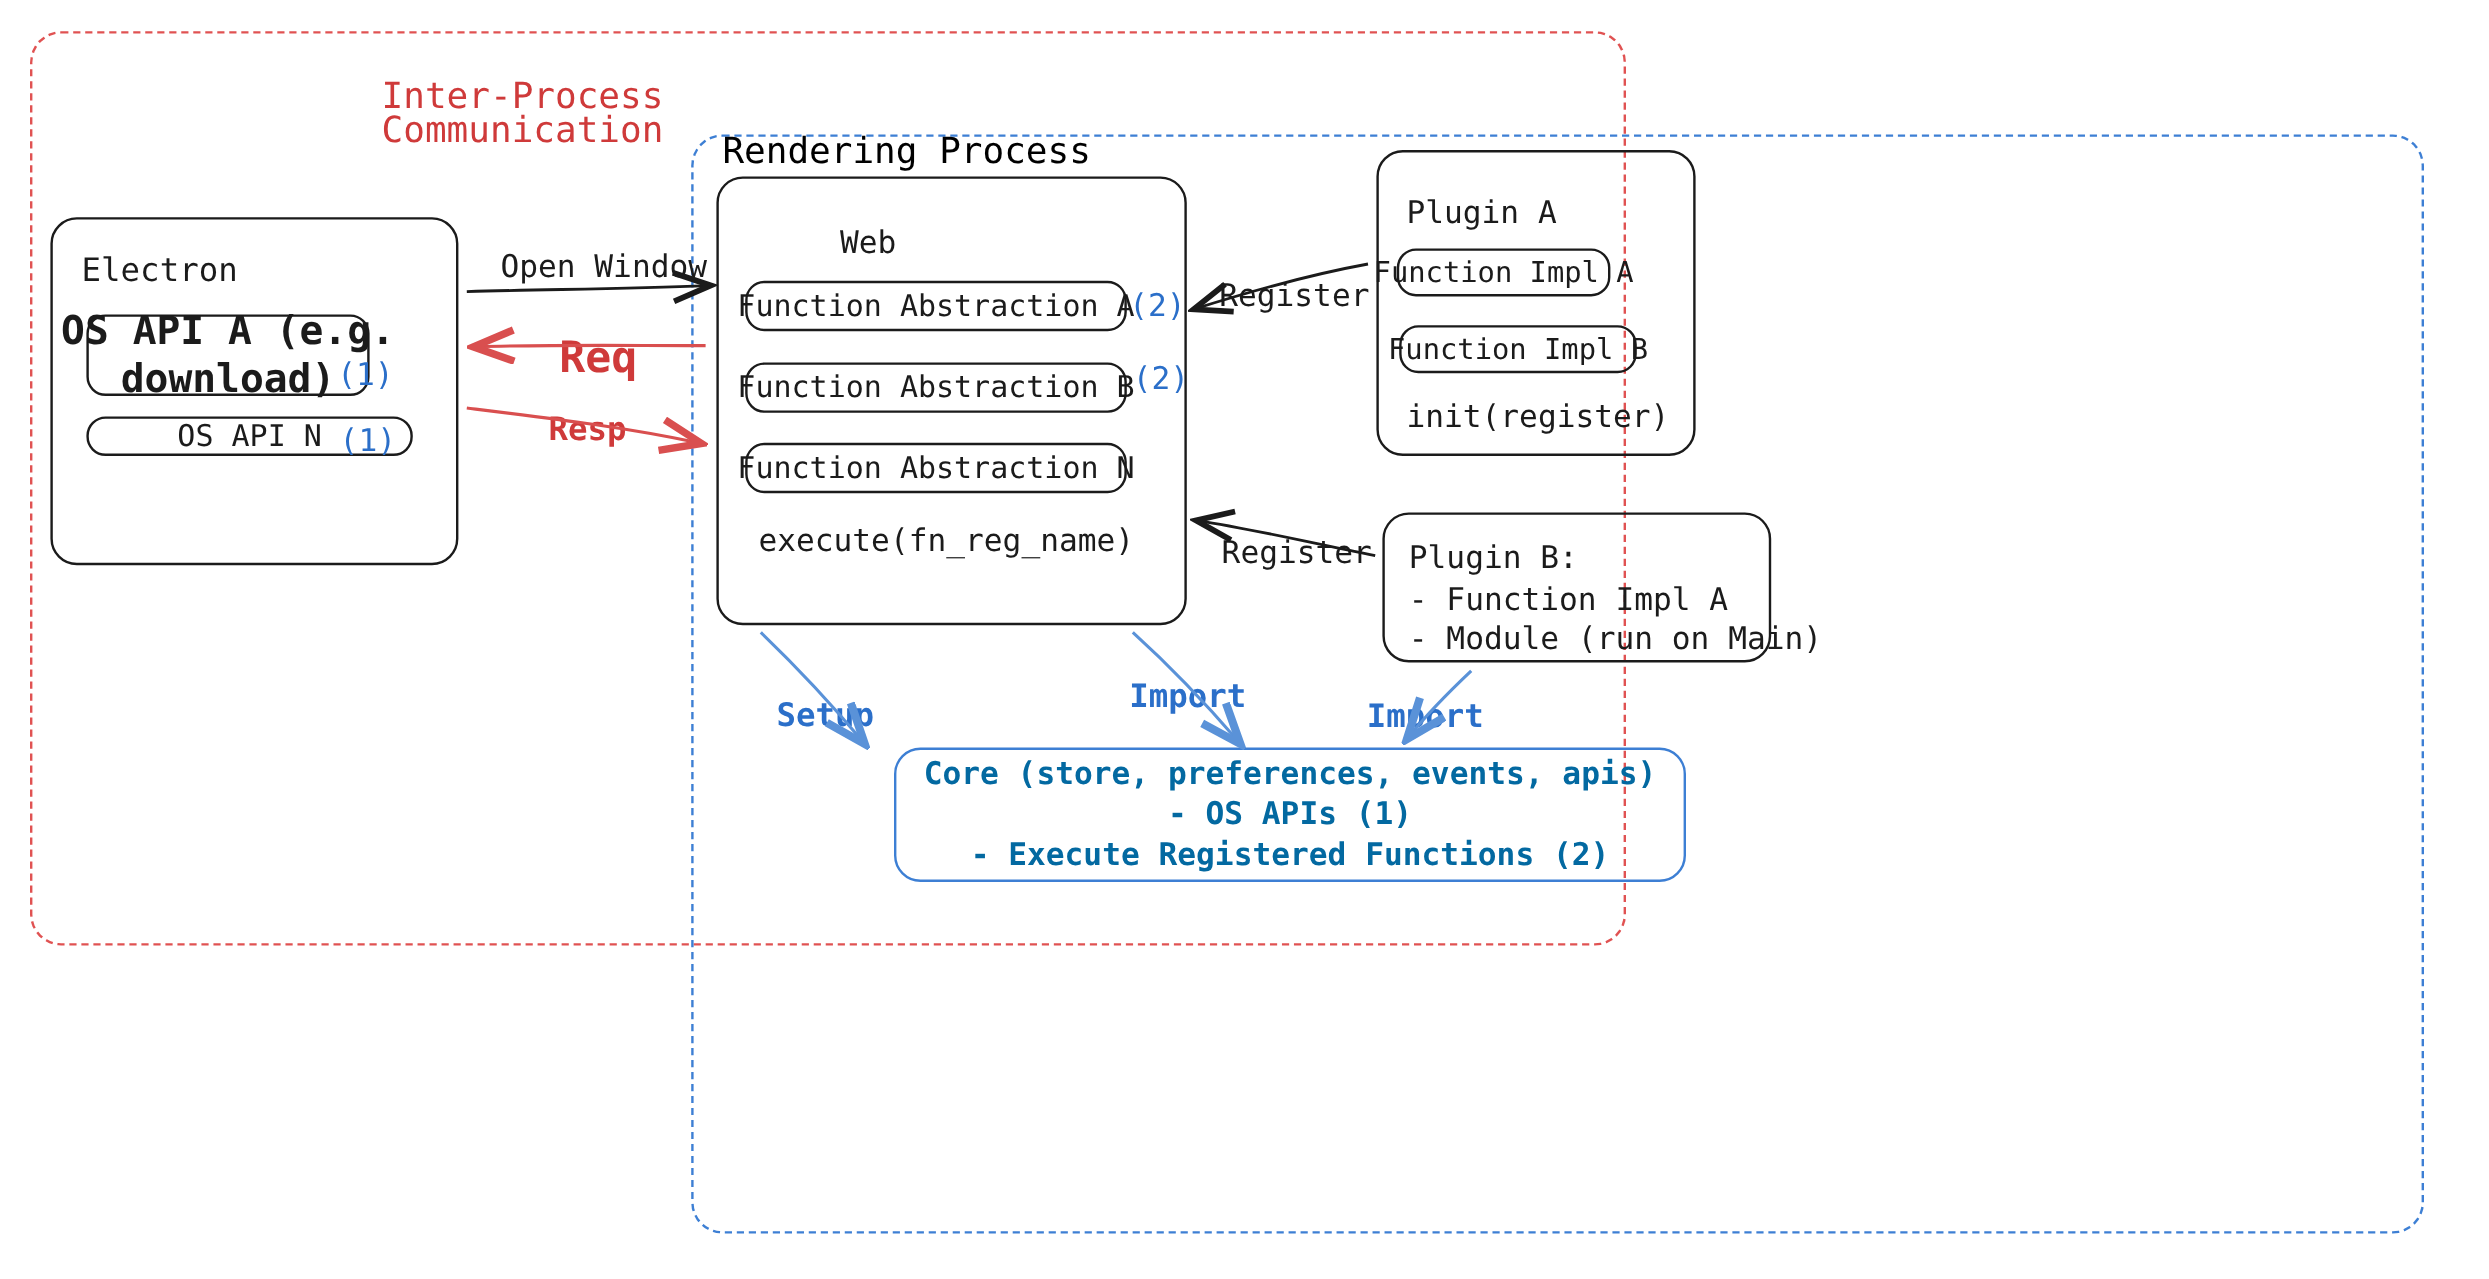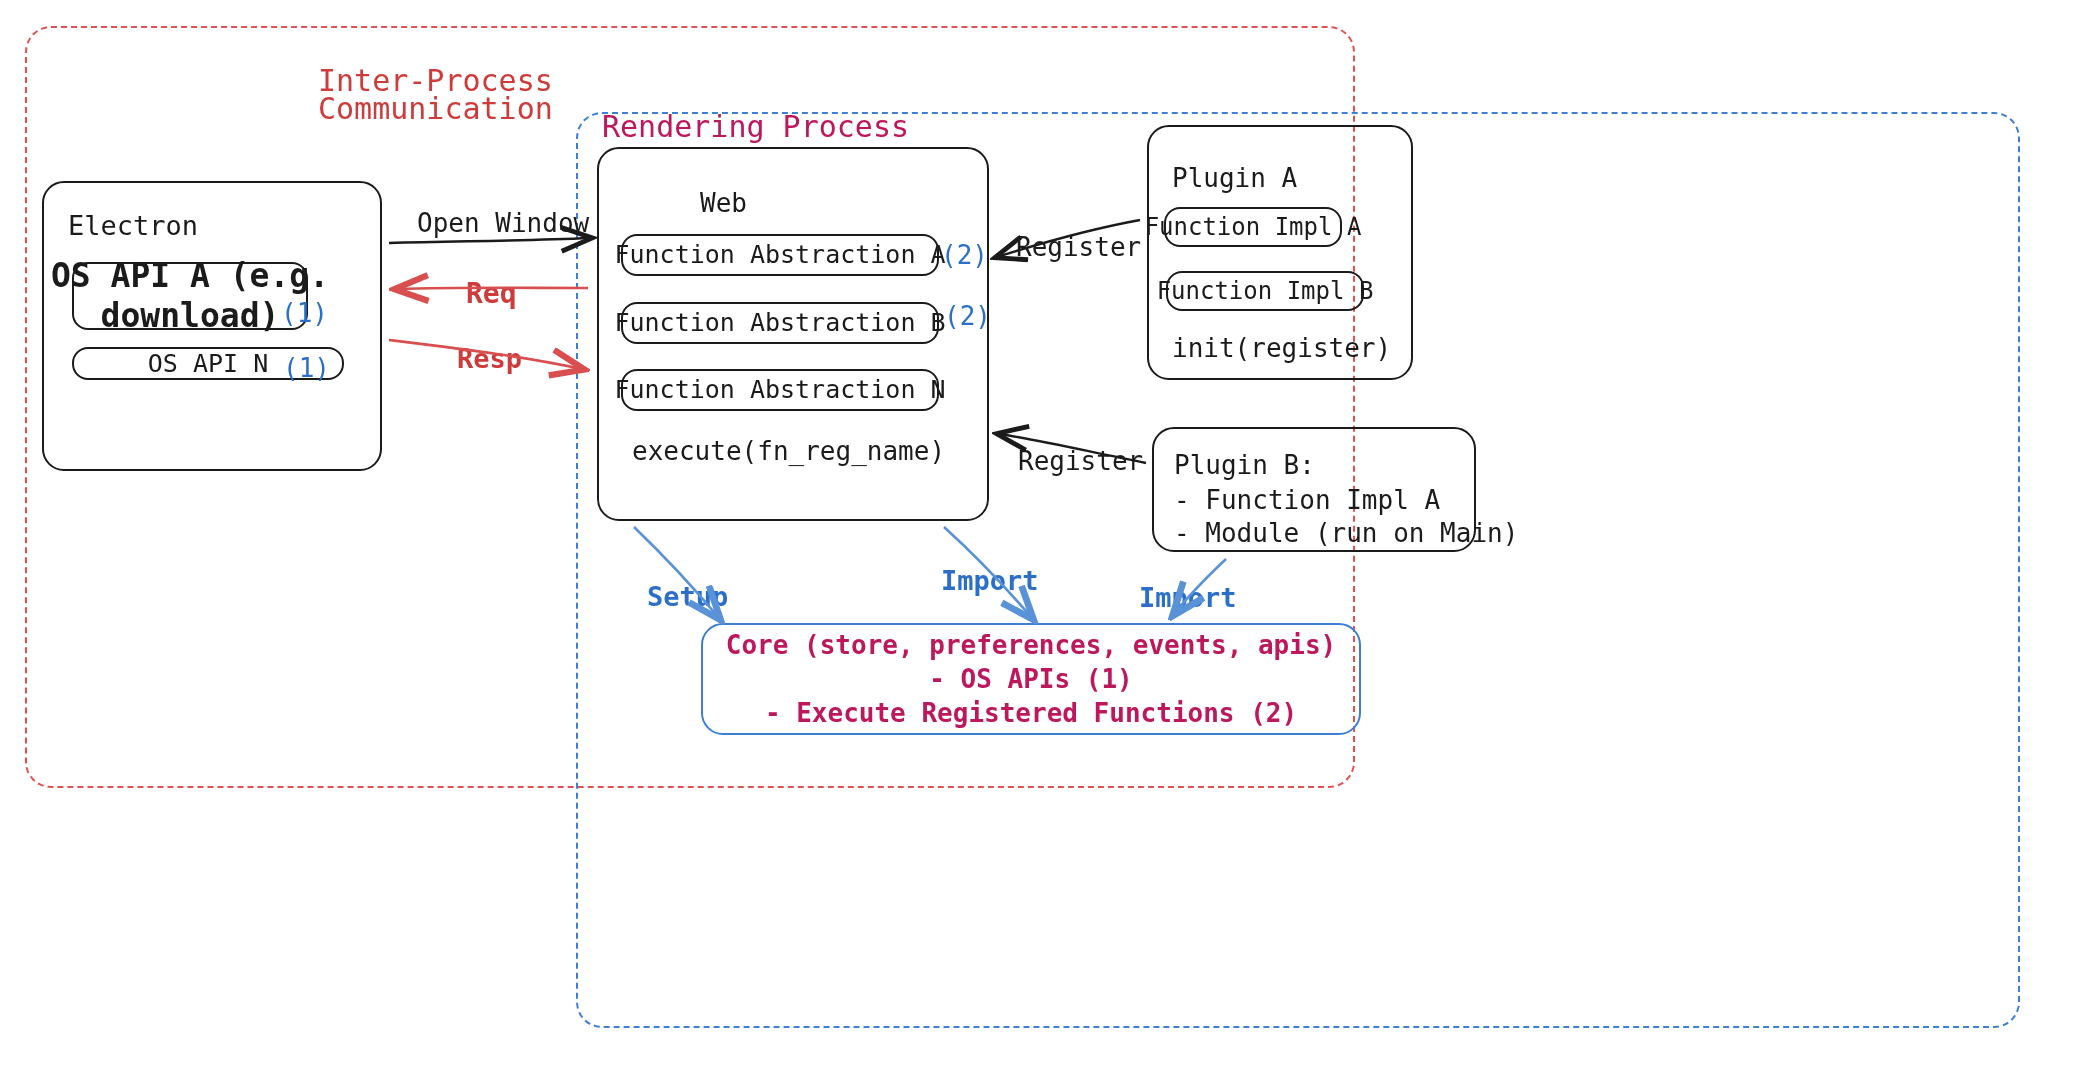--- a/index.html
+++ b/index.html
@@ -46,21 +46,21 @@
     background: transparent;
   }
   .label {
     position: absolute;
     font-family: "DejaVu Sans Mono", "Liberation Mono", monospace;
     color: #1b1b1b;
     white-space: pre;
     line-height: 1.28;
   }
   .label.red   { color: #cf3a3a; }
-  .label.blue  { color: #be185d; }
+  .label.blue  { color: #000000; }
   .label.blue-bold { color: #2b6fc9; font-weight: bold; }
   .pill {
     position: absolute;
     box-sizing: border-box;
     border: 2.5px solid #1b1b1b;
     border-radius: 16px;
     display: flex;
     align-items: center;
     justify-content: center;
     text-align: center;
@@ -72,25 +72,26 @@
   }
   .core-box {
     position: absolute;
     box-sizing: border-box;
     border: 2.5px solid #3d7fd4;
     border-radius: 22px;
     display: flex;
     flex-direction: column;
     align-items: center;
     justify-content: center;
-    color: #be185d;
+    color: #0369a1;
     font-weight: bold;
     font-family: "DejaVu Sans Mono", "Liberation Mono", monospace;
     white-space: pre;
     line-height: 1.32;
+    margin-left: 44px;
   }
   .tag {
     position: absolute;
     color: #2b6fc9;
     font-family: "DejaVu Sans Mono", "Liberation Mono", monospace;
     white-space: pre;
   }
 </style>
 </head>
 <body>
@@ -155,21 +156,21 @@
   <div class="label" style="left:1174px; top:484px; font-size:26px;">- Function Impl A</div>
   <div class="label" style="left:1174px; top:517px; font-size:26px;">- Module (run on Main)</div>
 
   <div class="core-box" style="left:701px; top:623px; width:660px; height:112px; font-size:26px;">
     <div>Core (store, preferences, events, apis)</div>
     <div>- OS APIs (1)</div>
     <div>- Execute Registered Functions (2)</div>
   </div>
 
   <div class="label" style="left:417px; top:207px; font-size:26px;">Open Window</div>
-  <div class="label red" style="left:466px; top:276px; font-size:28px; font-weight:bold;">Req</div>
+  <div class="label red" style="left:466px; top:276px; font-size:36px; font-weight:bold;">Req</div>
   <div class="label red" style="left:457px; top:342px; font-size:27px; font-weight:bold;">Resp</div>
   <div class="label" style="left:1016px; top:231px; font-size:26px;">Register</div>
   <div class="label" style="left:1018px; top:445px; font-size:26px;">Register</div>
   <div class="label blue-bold" style="left:647px; top:580px; font-size:27px;">Setup</div>
   <div class="label blue-bold" style="left:941px; top:564px; font-size:27px;">Import</div>
   <div class="label blue-bold" style="left:1139px; top:581px; font-size:27px;">Import</div>
 
   <svg class="overlay" viewBox="0 0 2074 1066">
     <defs>
       <marker id="ah-dark" markerWidth="16" markerHeight="16" refX="13" refY="6" orient="auto">

